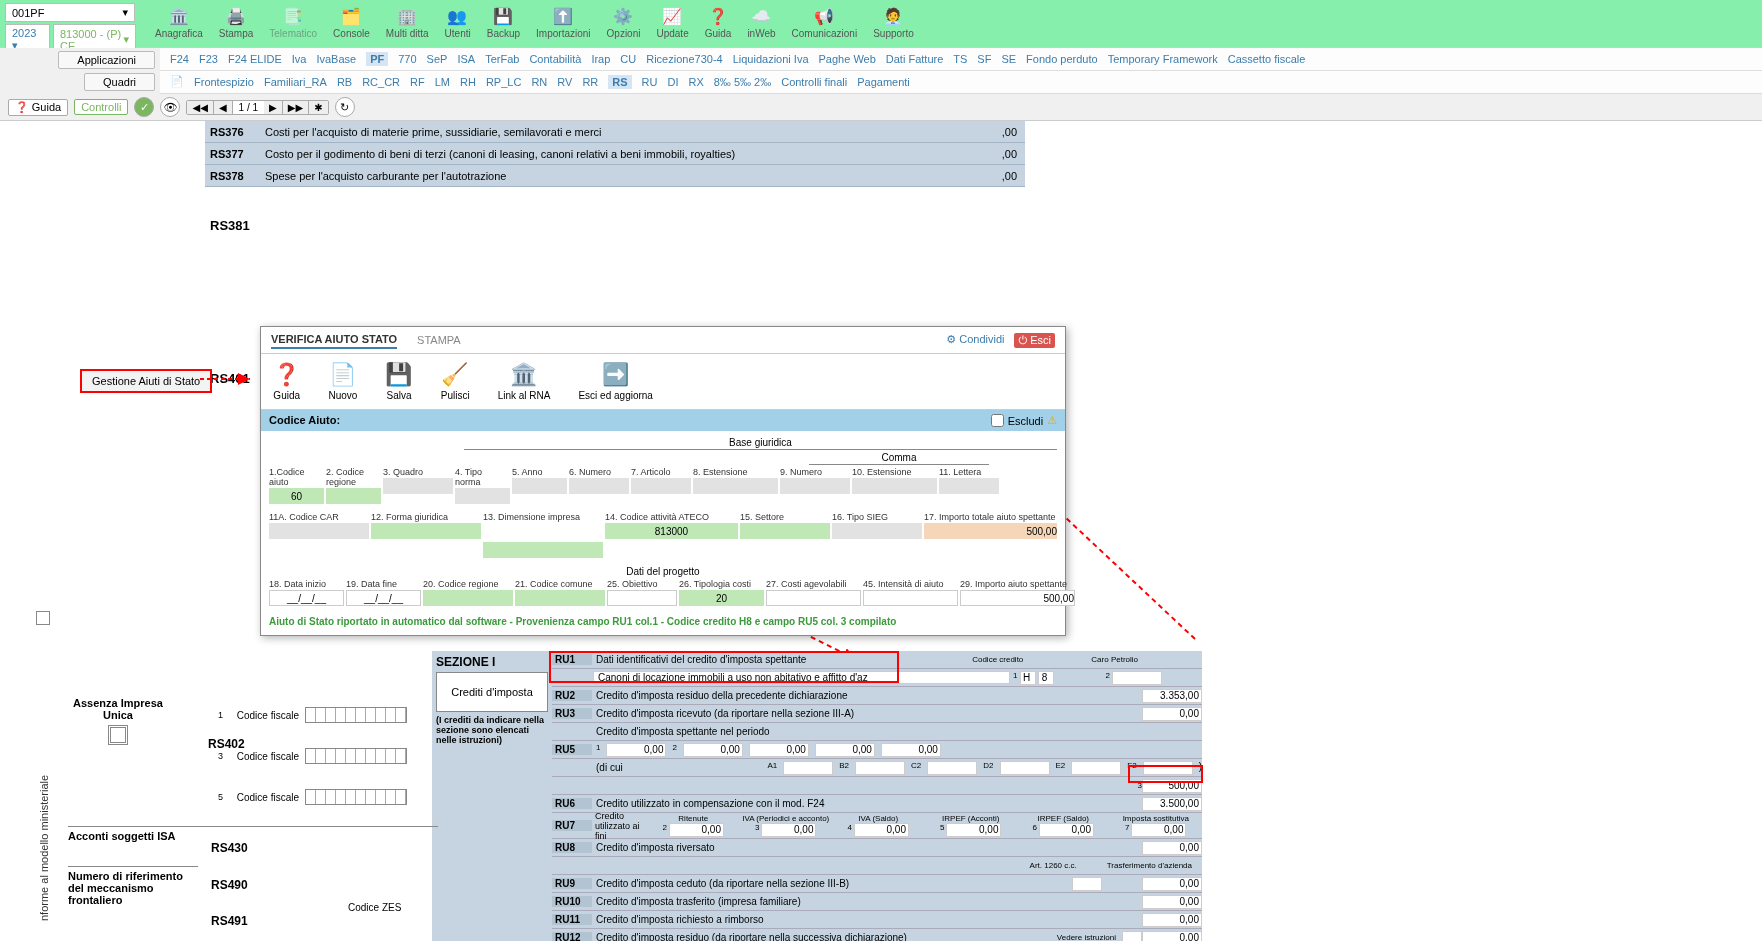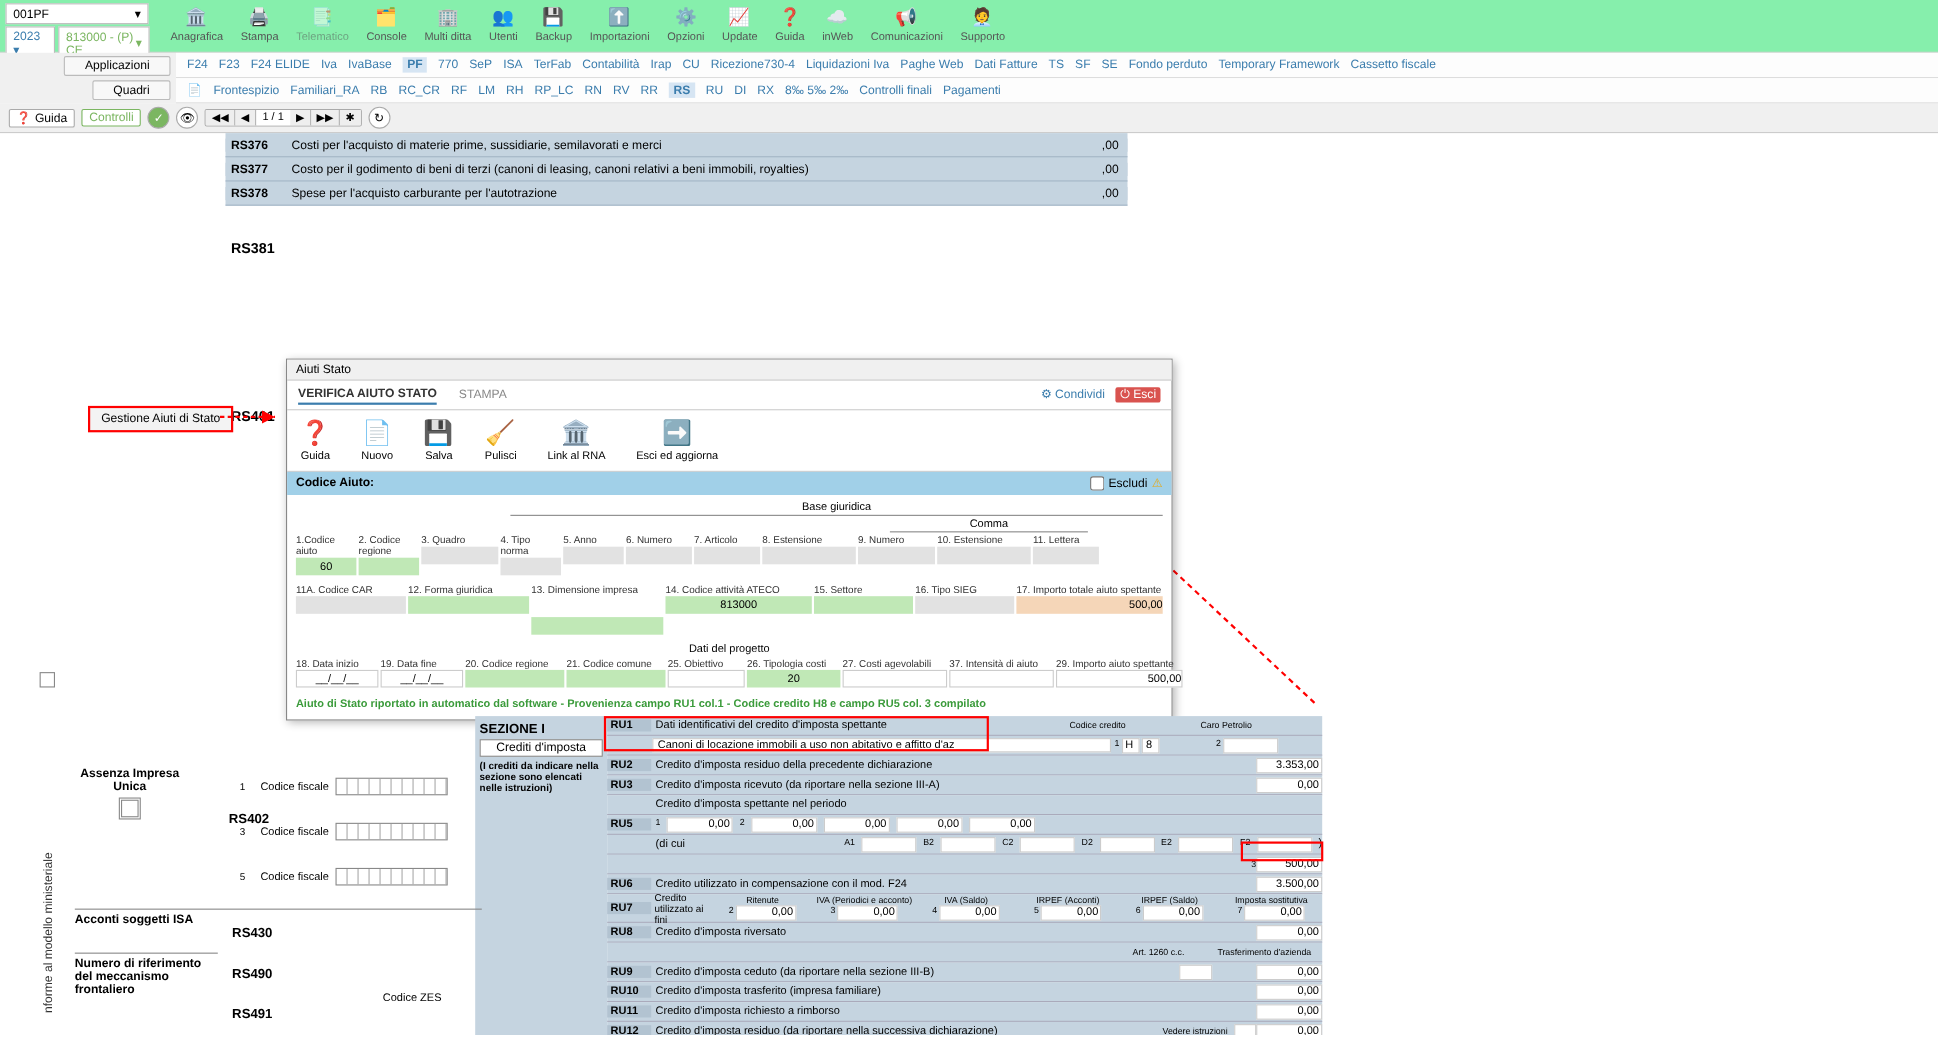--- a/index.html
+++ b/index.html
@@ -309,21 +309,20 @@
   <svg class="arrow-svg" style="left:1025px;top:358px;width:180px;height:170px">
     <defs>
         <marker id="ah3" markerWidth="8" markerHeight="8" refX="6" refY="3" orient="auto">
           <path d="M0,0 L6,3 L0,6 Z" fill="red"></path>
         </marker>
       </defs>
     <line x1="170" y1="160" x2="8" y2="8" stroke="red" stroke-width="2" stroke-dasharray="5,4" marker-end="url(#ah3)"></line>
   </svg>
 
   <div class="modal">
-    <div class="modal-title">Aiuti Stato</div>
     <div class="modal-tabs">
       <div class="modal-tab active">VERIFICA AIUTO STATO</div>
       <div class="modal-tab">STAMPA</div>
       <div class="modal-right-links">
         <span class="share-link">⚙ <span>Condividi</span></span>
         <span class="esci-link">⏻ <span>Esci</span></span>
       </div>
     </div>
     <div class="modal-toolbar" id="modal-toolbar">
         <div class="mt-item">
@@ -478,38 +477,38 @@
             </div>
             <div class="ag-col" style="width: 85px;">
               <div class="ag-label">26. Tipologia costi</div>
               <input class="ag-input green" style="" value="20">
             </div>
             <div class="ag-col" style="width: 95px;">
               <div class="ag-label">27. Costi agevolabili</div>
               <input class="ag-input white" style="" value="">
             </div>
             <div class="ag-col" style="width: 95px;">
-              <div class="ag-label">37. Intensità di aiuto</div>
+              <div class="ag-label">45. Intensità di aiuto</div>
               <input class="ag-input white" style="" value="">
             </div>
             <div class="ag-col" style="width: 115px;">
               <div class="ag-label">29. Importo aiuto spettante</div>
               <input class="ag-input white" style="text-align: right;" value="500,00">
             </div>
           </div>
       </div>
       <div class="auto-note">Aiuto di Stato riportato in automatico dal software - Provenienza campo RU1 col.1 - Codice credito H8 e campo RU5 col. 3 compilato</div>
     </div>
   </div>
 
   <div class="ru-section">
     <div class="sez-header">
       <div class="sez-left">
         <div class="sez-title">SEZIONE I</div>
-        <div style="border:1px solid #888;background:#fff;text-align:center;margin:3px 0;padding:1px">Crediti d'imposta</div>
+        <div style="border:1px solid #888;background:#fff;text-align:center;margin:3px 0;padding:13px">Crediti d'imposta</div>
         <div class="sez-note">(I crediti da indicare nella sezione sono elencati nelle istruzioni)</div>
       </div>
       <div class="ru-right" id="ru-right">
 <div class="ru-row" style="height:16px">
   <div class="ru-code">RU1</div>
   <div class="ru-desc">Dati identificativi del credito d'imposta spettante</div>
   <div style="font-size:8px;padding:0 4px">Codice credito</div>
   <div style="width:60px"></div>
   <div style="font-size:8px;padding:0 4px">Caro Petrolio</div>
   <div style="width:60px"></div>

